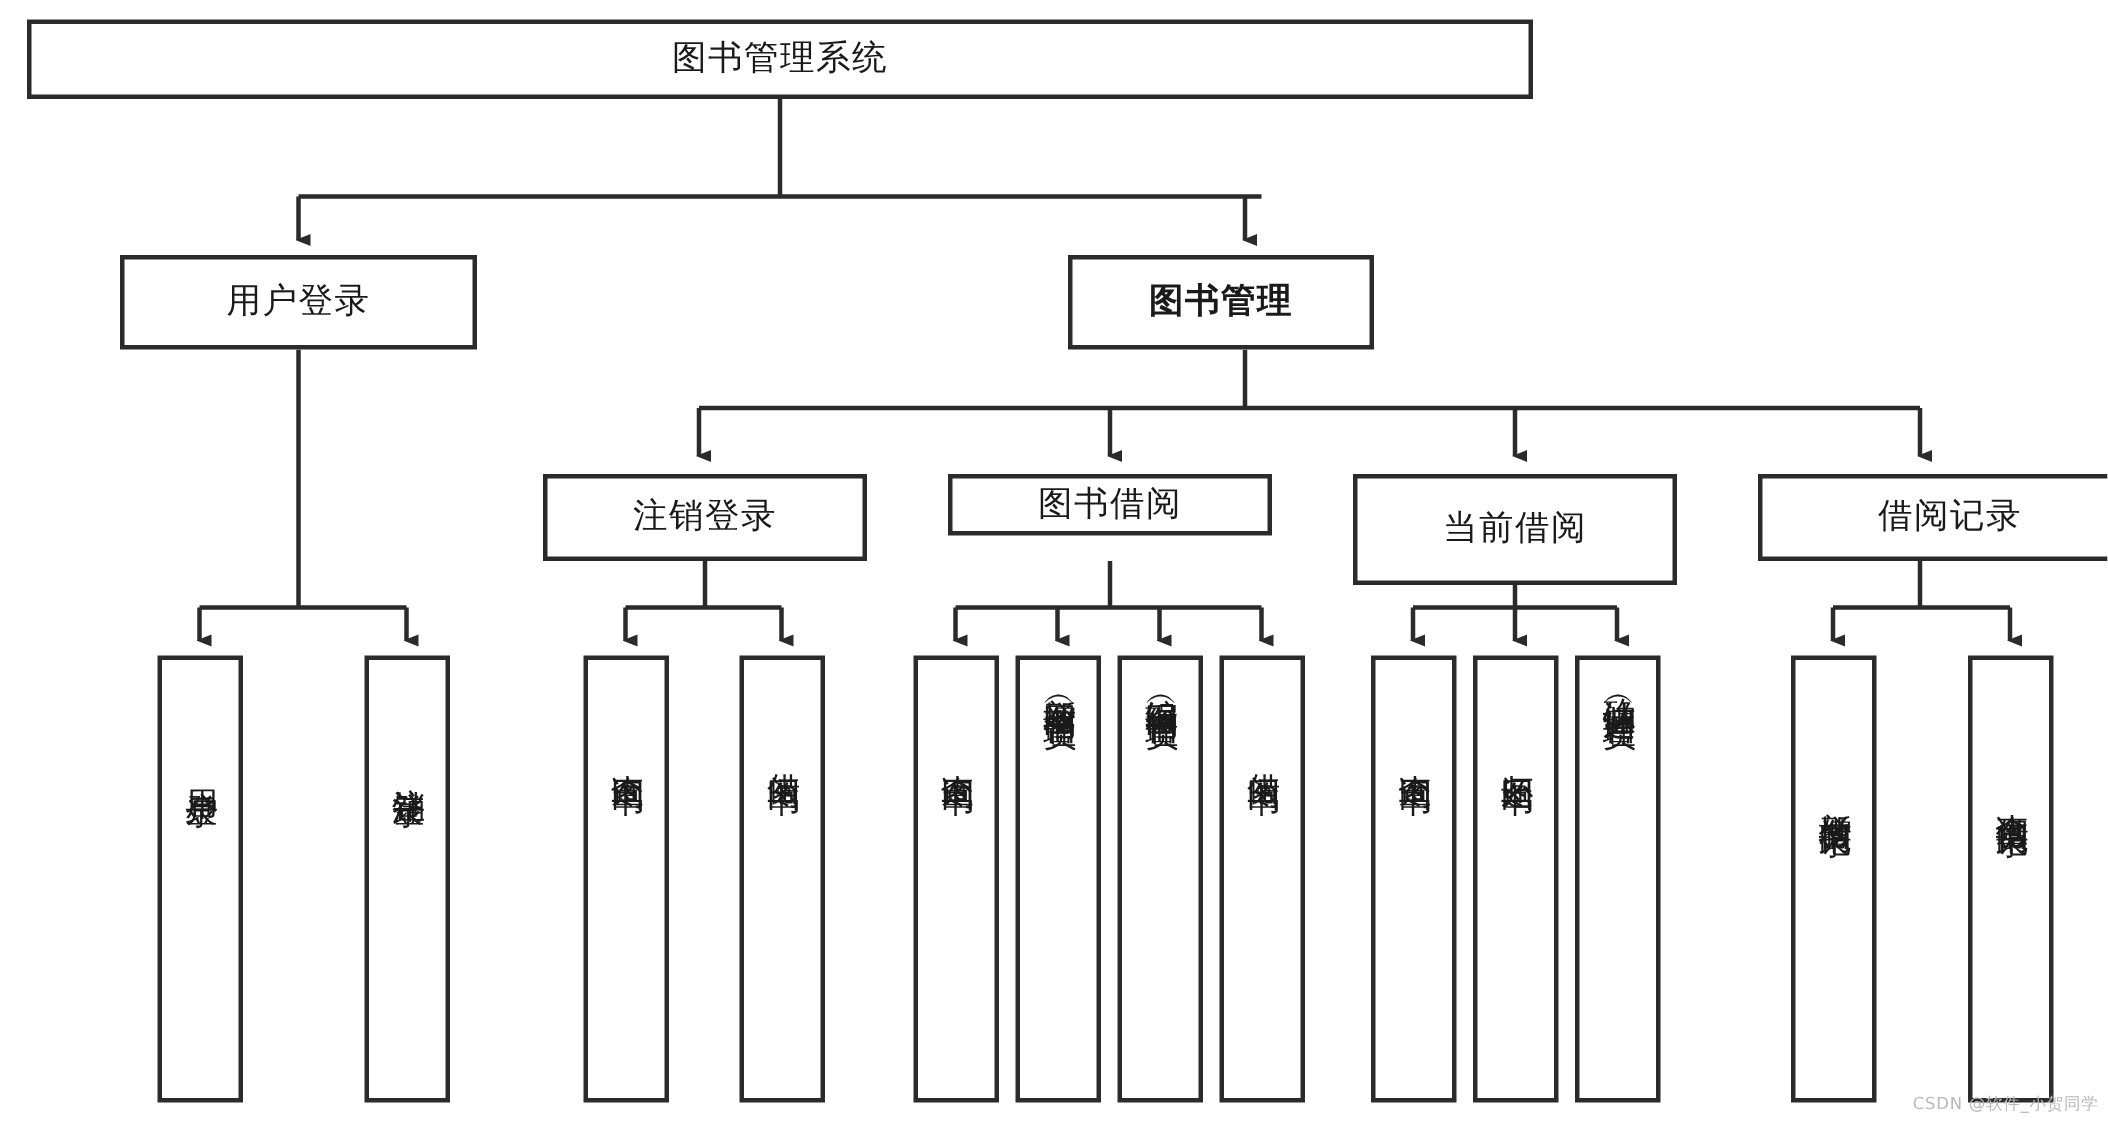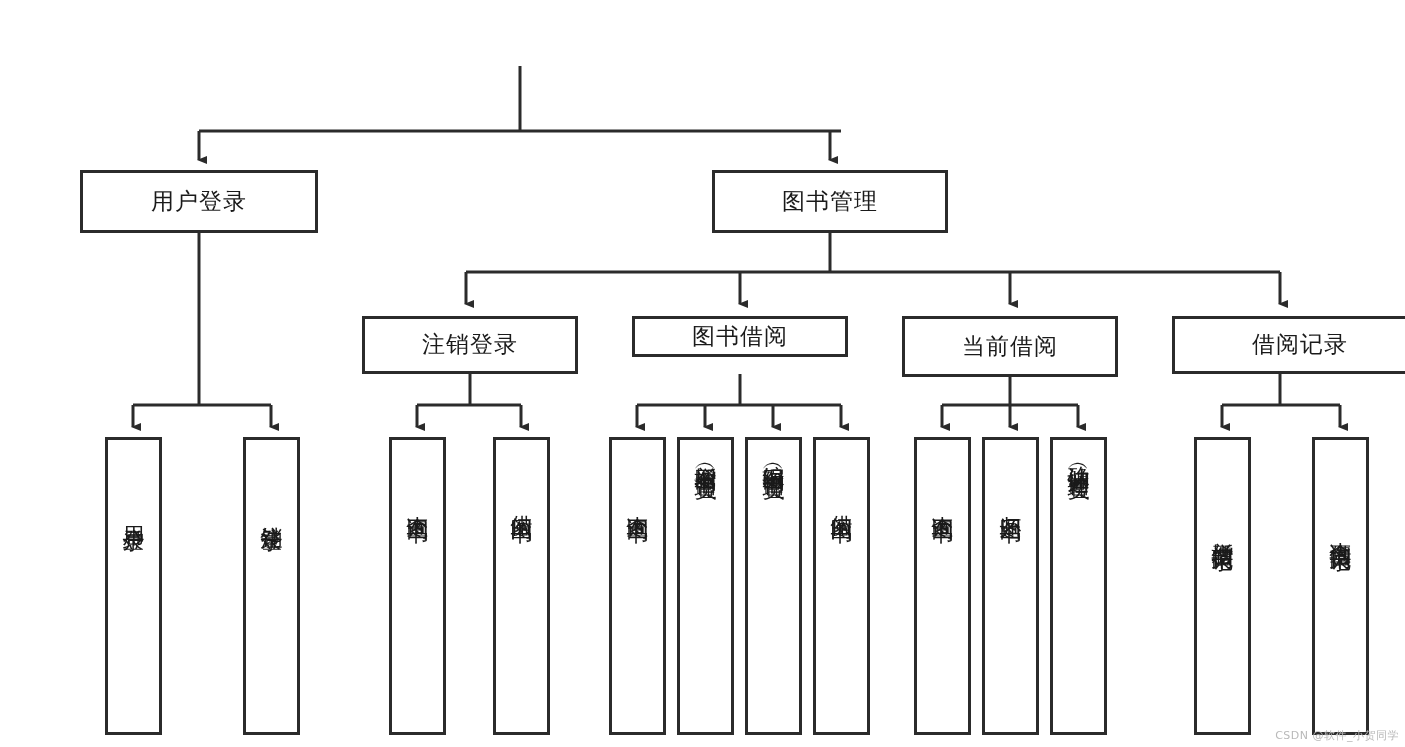--- a/index.html
+++ b/index.html
@@ -114,35 +114,38 @@
       <path d="M1010,405 L1010,427" marker-end="url(#arw)"></path>
       <path d="M1078,405 L1078,427" marker-end="url(#arw)"></path>
 
       <path d="M1280,374 L1280,405"></path>
       <path d="M1222,405 L1340,405"></path>
       <path d="M1222,405 L1222,427" marker-end="url(#arw)"></path>
       <path d="M1340,405 L1340,427" marker-end="url(#arw)"></path>
     </g>
   </svg>
 
+  <div class="node horiz" style="left:18px; top:13px; width:1004px; height:53px;">
+    <span class="label">图书管理系统</span>
+  </div>
 
   <div class="node horiz" style="left:80px; top:170px; width:238px; height:63px;">
     <span class="label">用户登录</span>
   </div>
-  <div class="node horiz" style="left:712px; top:170px; width:236px; height:63px;">
+  <div class="node horiz" style="left:712px; top:170px; width:204px; height:63px;font-weight:bold;">
     <span class="label">图书管理</span>
   </div>
 
   <div class="node horiz" style="left:362px; top:316px; width:216px; height:58px;">
     <span class="label">注销登录</span>
   </div>
   <div class="node horiz" style="left:632px; top:316px; width:216px; height:41px;">
     <span class="label">图书借阅</span>
   </div>
-  <div class="node horiz" style="left:902px; top:316px; width:216px; height:61px;text-align:center;">
+  <div class="node horiz" style="left:902px; top:316px; width:216px; height:74px;text-align:center;">
     <span class="label">当前借阅</span>
   </div>
   <div class="node horiz" style="left:1172px; top:316px; width:256px; height:58px;">
     <span class="label">借阅记录</span>
   </div>
 
   <div class="node vert mid" style="left:105px; top:437px; width:57px; height:298px;">
     <span class="label">用户登录</span>
   </div>
   <div class="node vert mid" style="left:243px; top:437px; width:57px; height:298px;">

